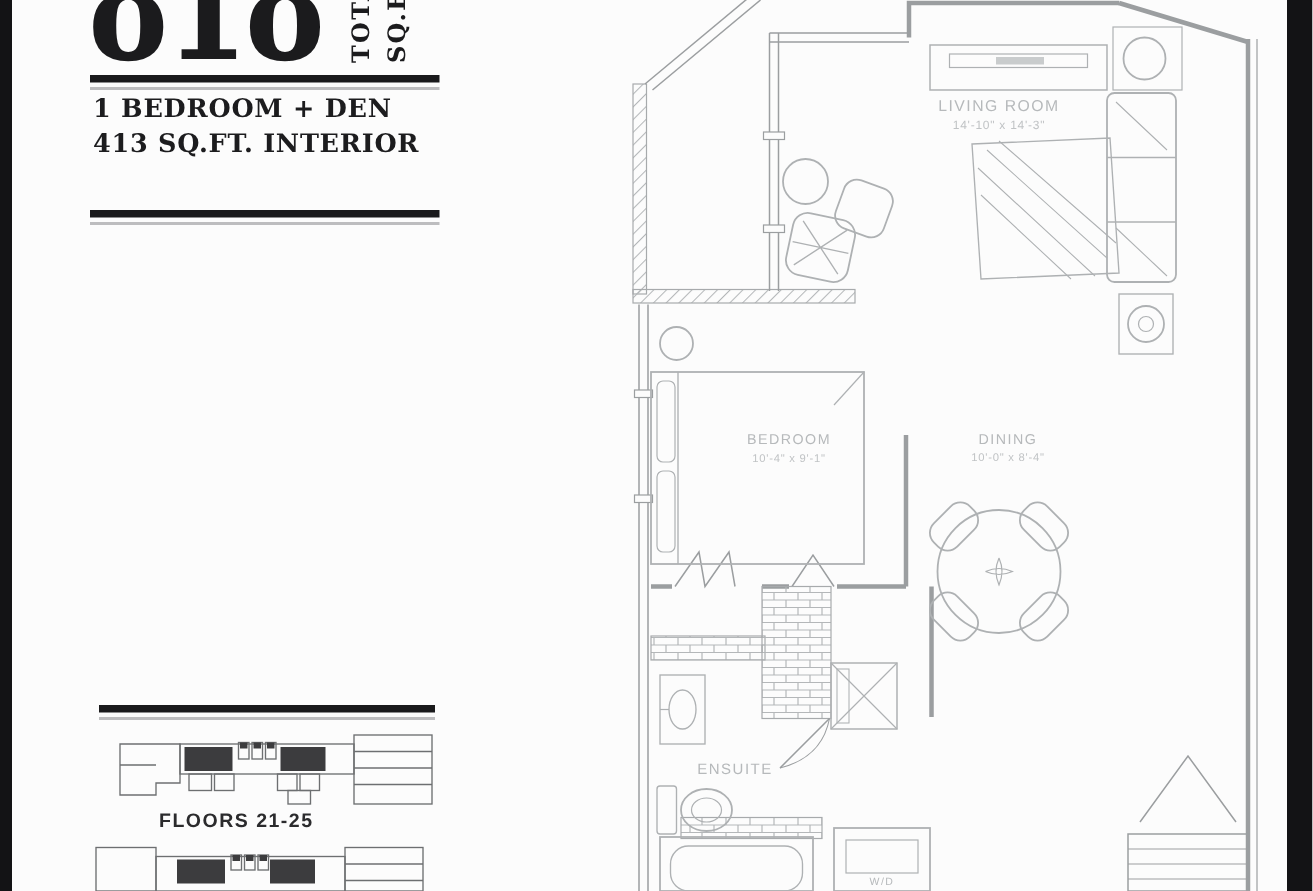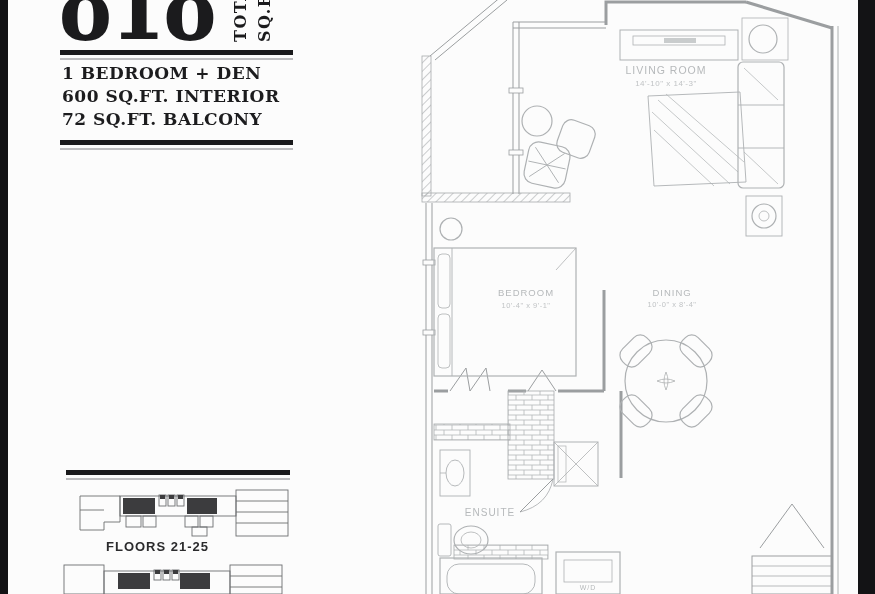--- a/index.html
+++ b/index.html
@@ -45,22 +45,21 @@
 
 <svg class="rotsvg" width="55" height="50" viewBox="0 0 55 50">
   <text class="rott" transform="rotate(-90)" x="-42" y="16">TOTAL</text>
   <text class="rott" transform="rotate(-90)" x="-42" y="40">SQ.FT.</text>
 </svg>
 
 <div class="rule rule1"></div>
 
 <div class="facts">
   <div class="fact">1 BEDROOM + DEN</div>
-  <div class="fact">600 SQ.FT. INTERIOR</div>
-  <div class="fact">72 SQ.FT. BALCONY</div>
+  <div class="fact">413 SQ.FT. INTERIOR</div>
 </div>
 
 <div class="rule rule2"></div>
 
 <svg class="plan" width="452" height="594" viewBox="0 0 452 594">
   <defs>
     <pattern id="hatch" width="6" height="6" patternUnits="userSpaceOnUse" patternTransform="rotate(45)">
       <line x1="0" y1="0" x2="0" y2="6" stroke="#b4b7b9" stroke-width="1.4"></line>
     </pattern>
     <pattern id="brick" width="16" height="10" patternUnits="userSpaceOnUse">

